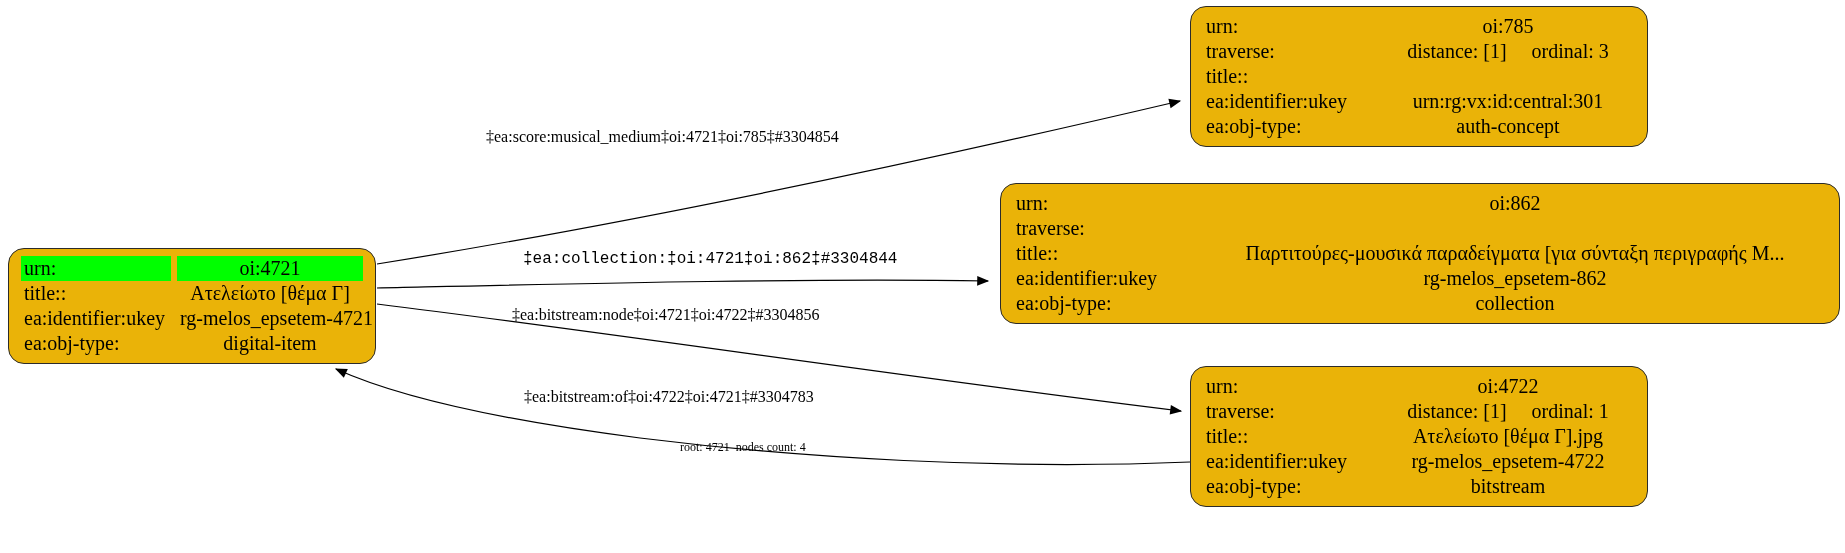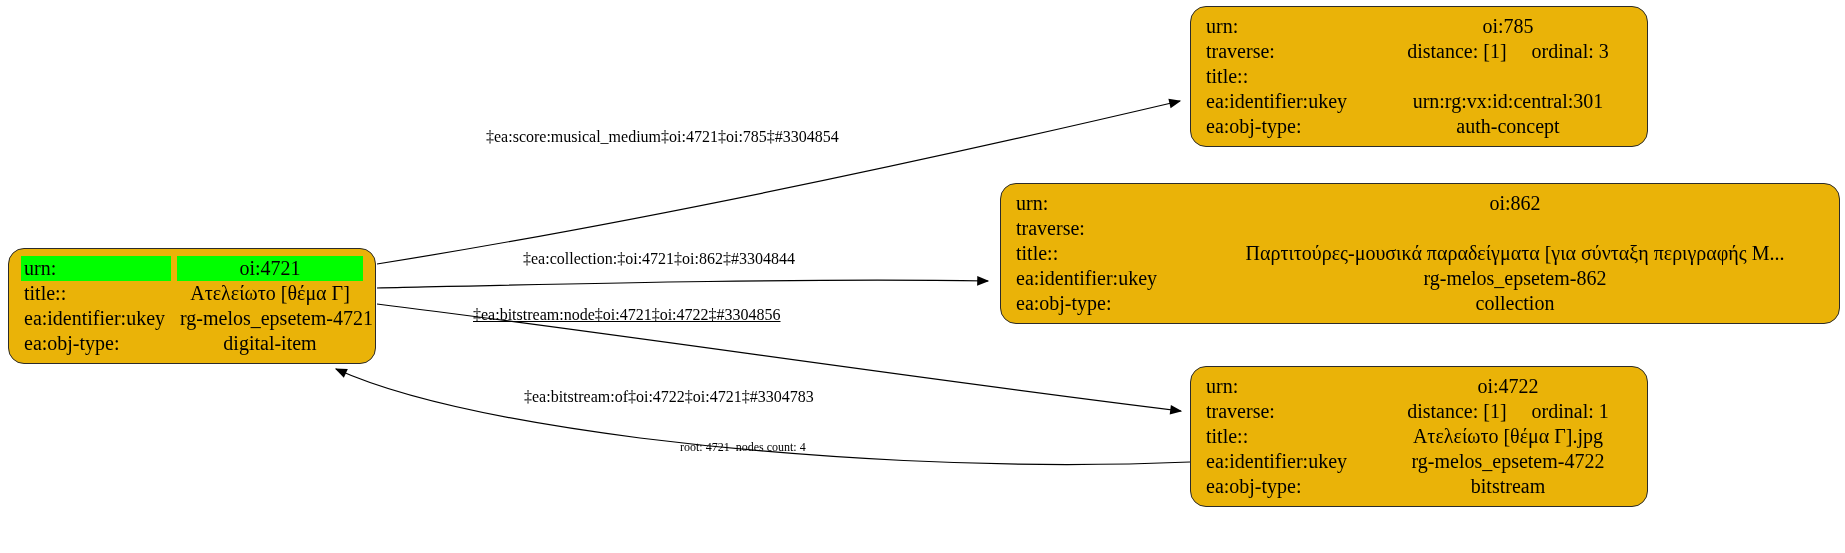--- a/index.html
+++ b/index.html
@@ -32,22 +32,22 @@
   .node-4721{left:8px;top:248px;width:368px;--kw:150px;}
   .node-785{left:1190px;top:6px;width:458px;}
   .node-862{left:1000px;top:183px;width:840px;--kw:184px;}
   .node-4722{left:1190px;top:366px;width:458px;}
   .edge-label{
     position:absolute;
     font-size:16px;
     white-space:pre;
   }
   .el-0{left:486px;top:128px;}
-  .el-1{left:523px;top:250px;}
-  .el-2{left:473px;top:306px;text-decoration:underline;}
+  .el-1{left:523px;top:250px;font-family:Liberation Mono, monospace;}
+  .el-2{left:512px;top:306px;}
   .el-3{left:524px;top:388px;}
   .caption{
     position:absolute;
     left:680px;top:440px;
     font-size:12px;
     white-space:pre;
   }
 </style>
 </head>
 <body>

